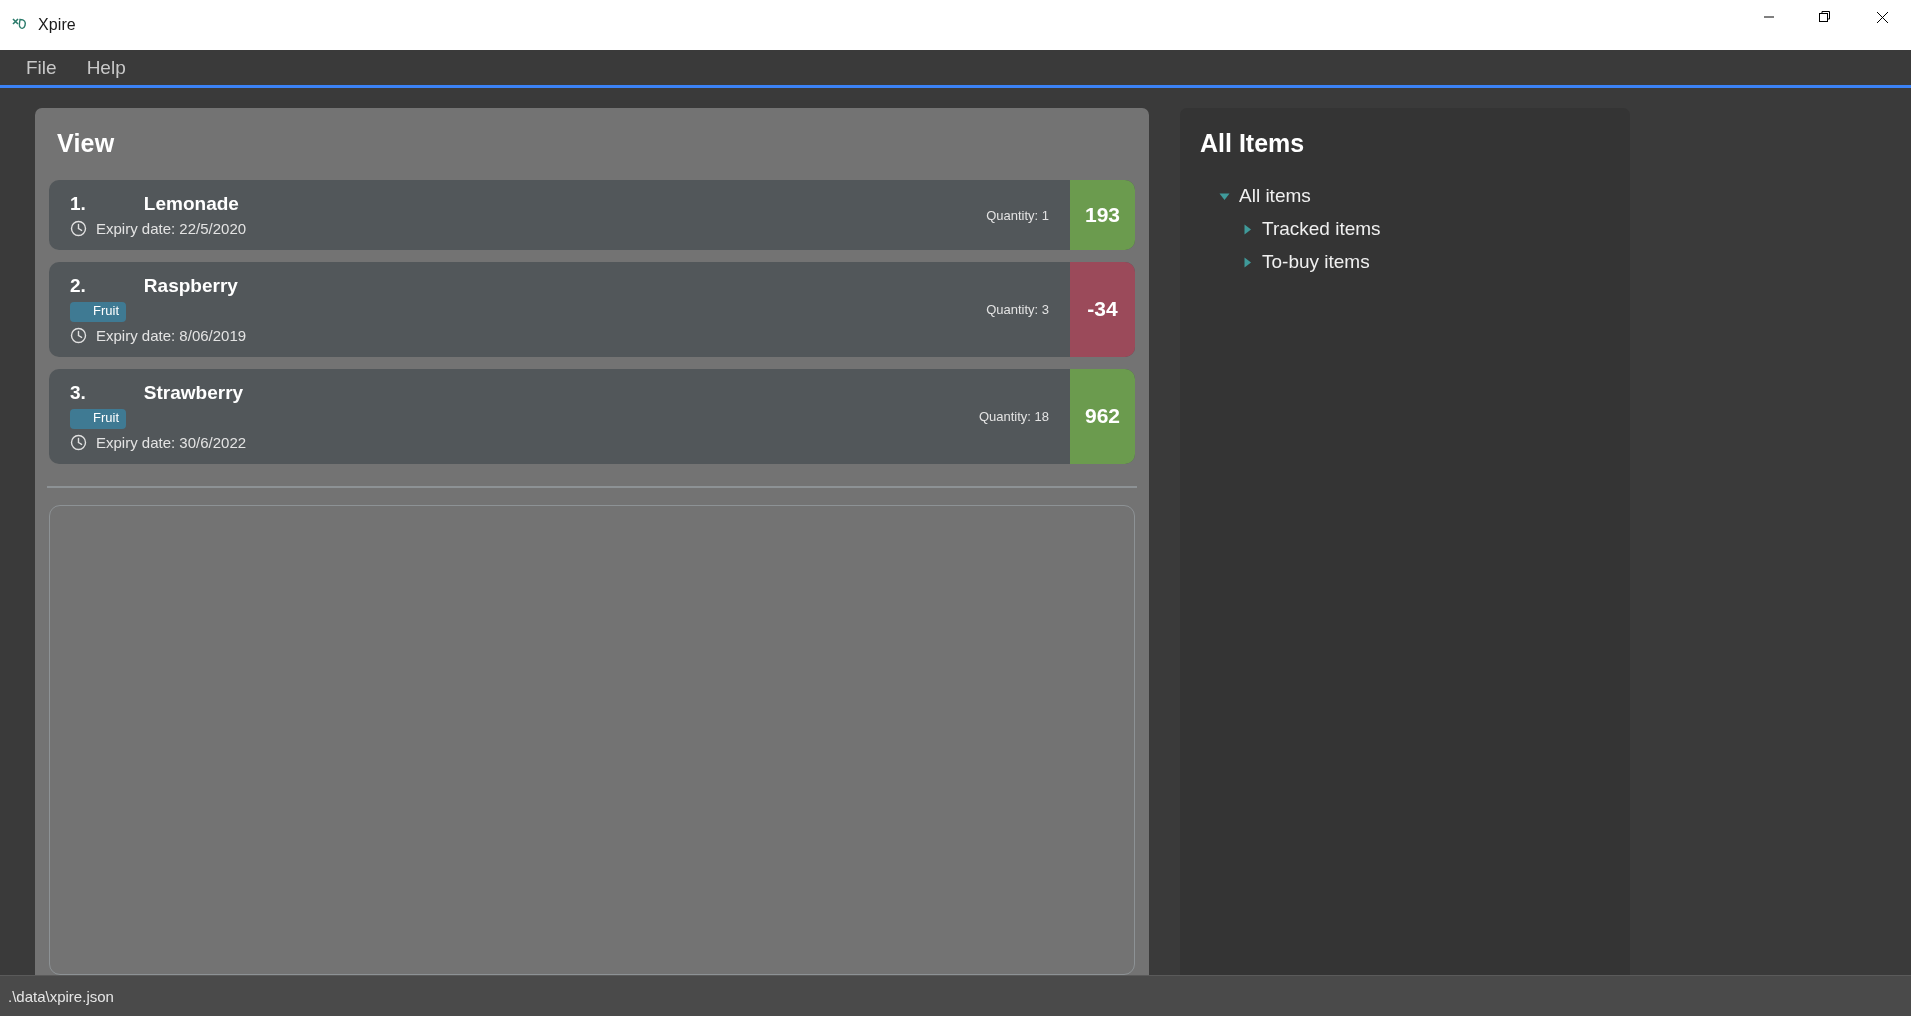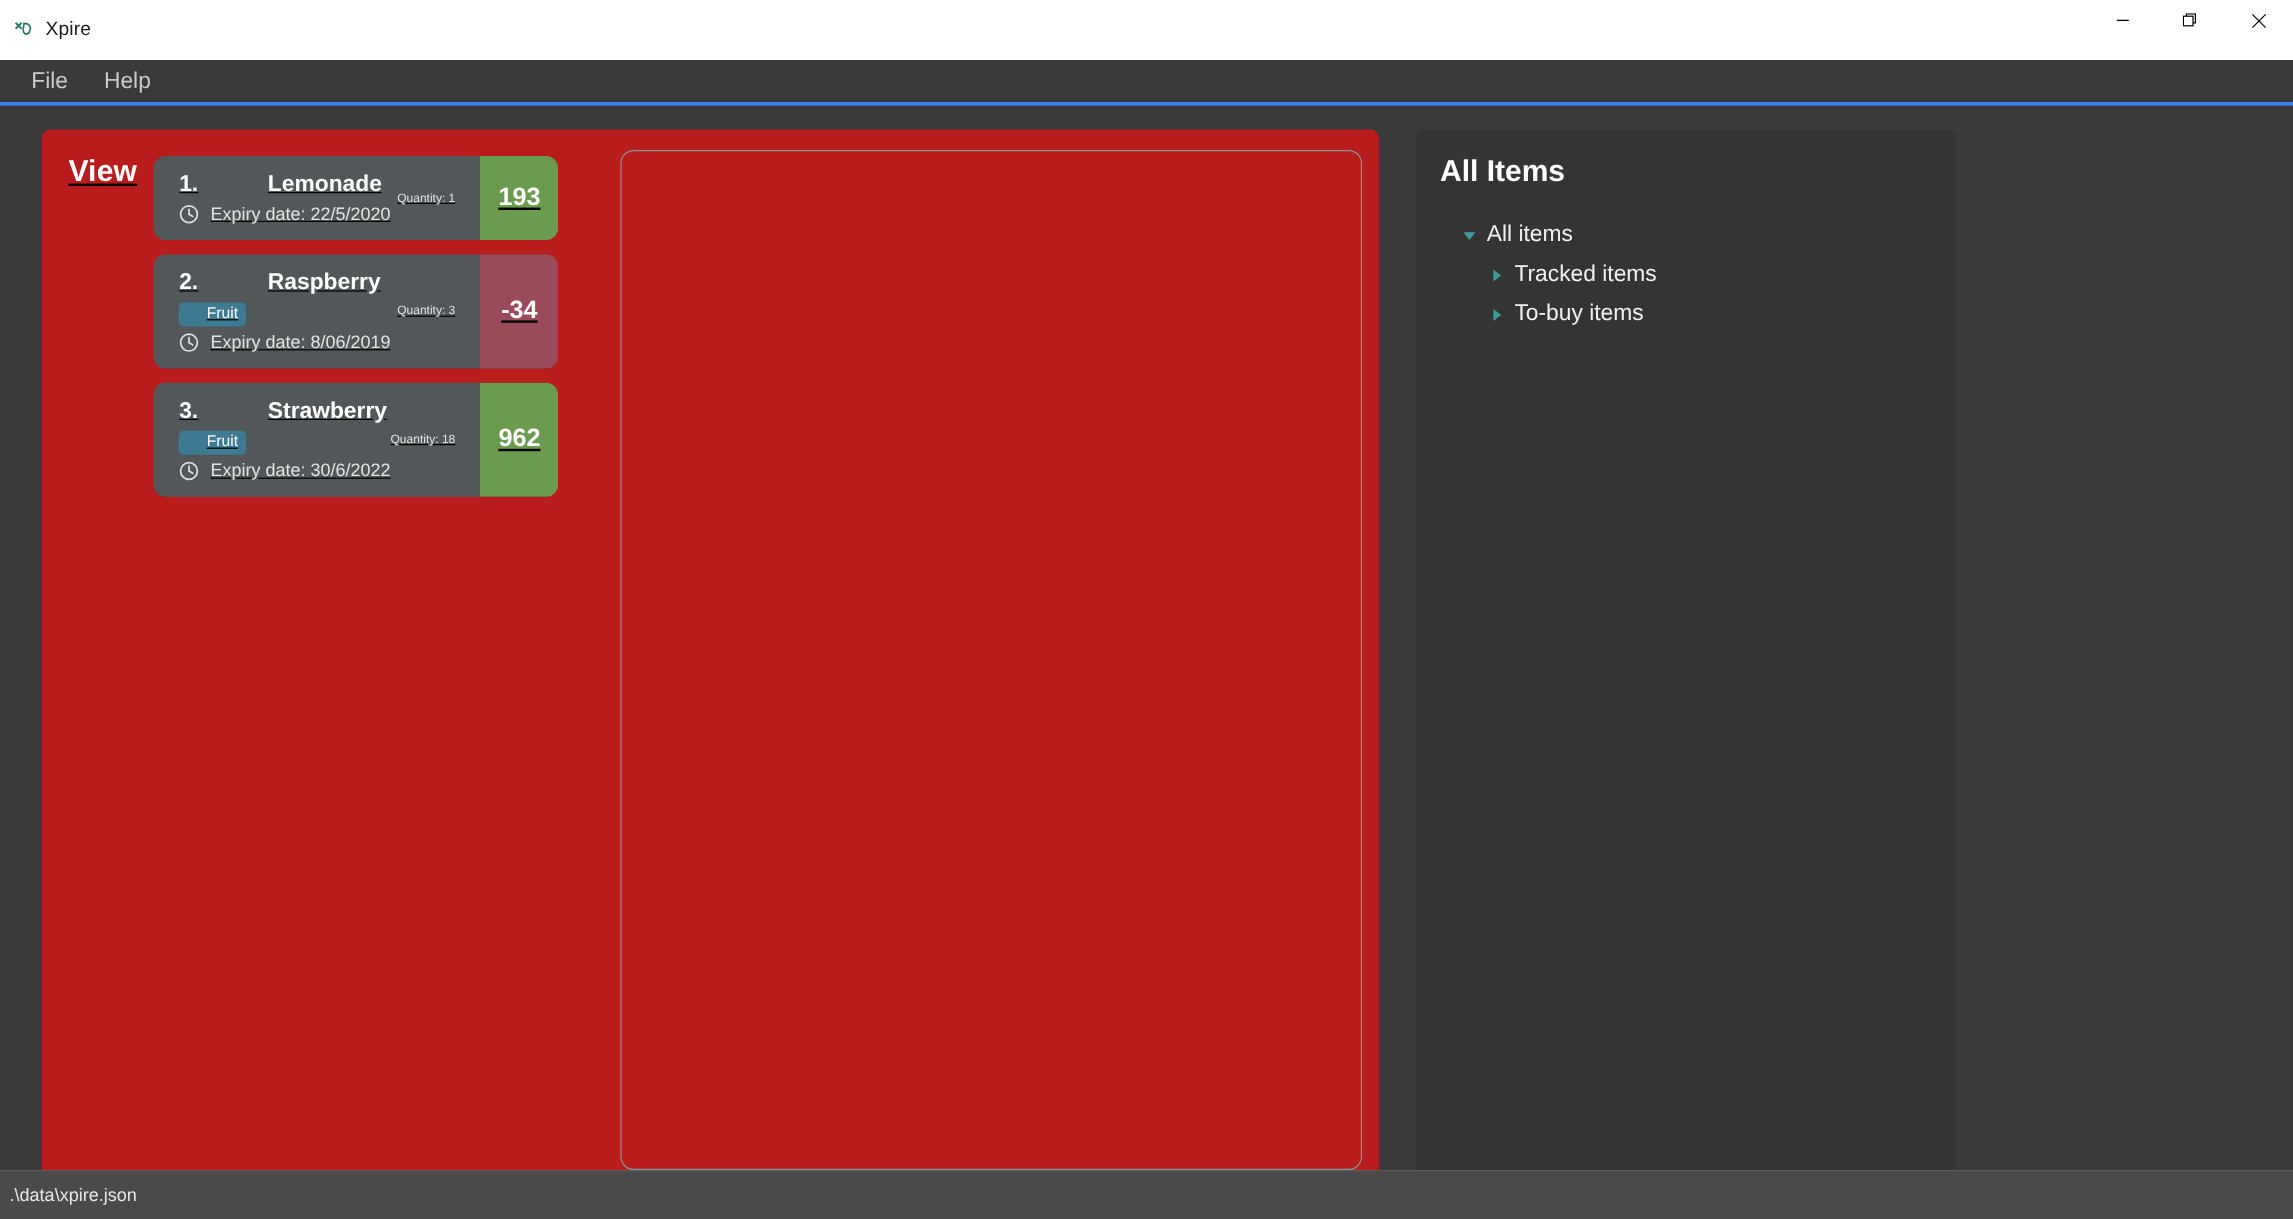--- a/index.html
+++ b/index.html
@@ -86,26 +86,26 @@
     display: flex;
     gap: 0;
     padding: 20px 0 0 0;
     min-height: 0;
     position: relative;
   }
 
   .left-panel {
     width: 1114px;
     margin-left: 35px;
-    background: #b91c1c;
+    background: #737373;
     border-radius: 7px 7px 0 0;
     display: flex;
+    flex-direction: column;
     min-height: 0;
     overflow: hidden;
-    text-decoration: underline;
   }
 
   .view-title {
     font-size: 25px;
     font-weight: bold;
     color: #ffffff;
     padding: 21px 0 0 0;
     margin-left: 22px;
     letter-spacing: 0.2px;
   }
@@ -166,21 +166,21 @@
   }
   .clock-icon { display: block; }
   .expiry-text {
     font-size: 15px;
     color: #e3e3e3;
   }
   .item-qty {
     display: flex;
     align-items: center;
     padding-right: 21px;
-    font-size: 10px;
+    font-size: 13px;
     color: #e3e3e3;
     white-space: nowrap;
   }
   .item-badge {
     width: 65px;
     display: flex;
     align-items: center;
     justify-content: center;
     font-size: 21px;
     font-weight: bold;

